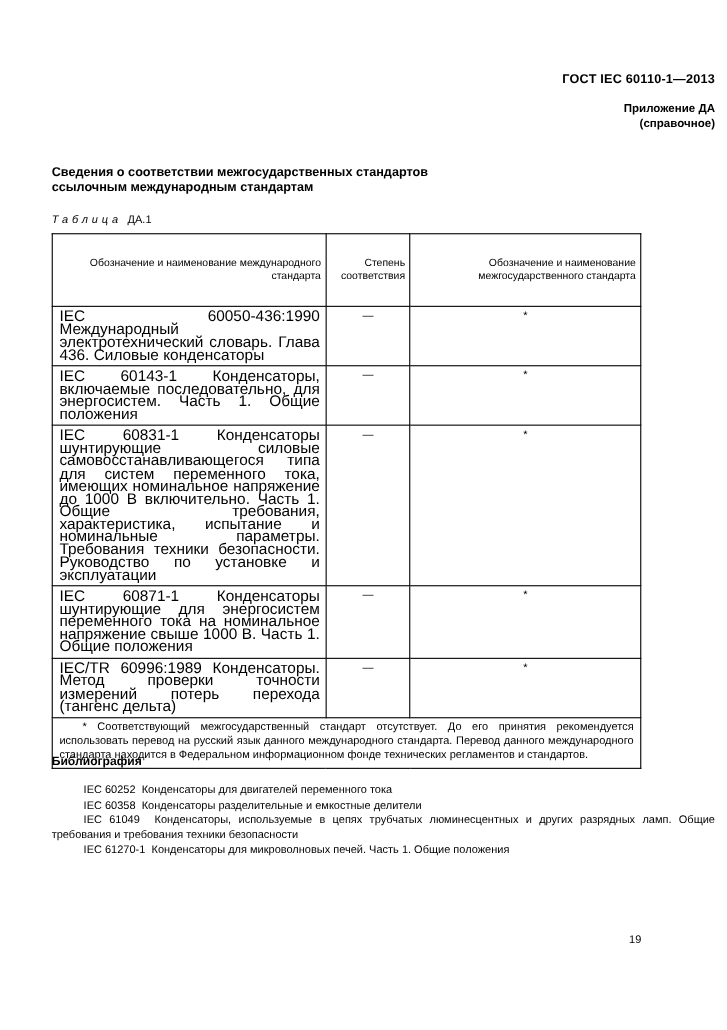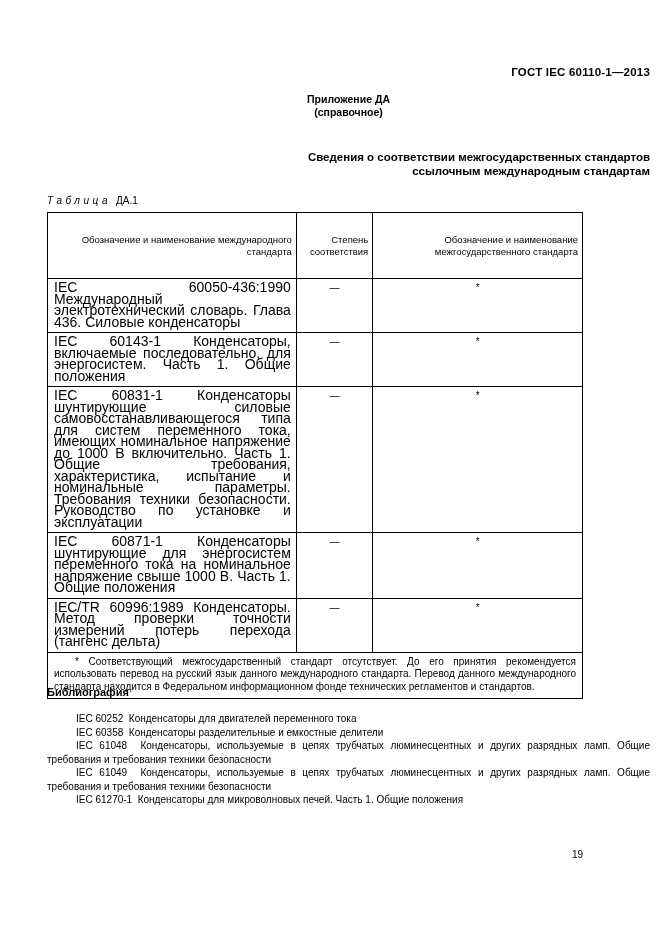--- a/index.html
+++ b/index.html
@@ -26,31 +26,31 @@
     right: 0;
     font-weight: bold;
     font-size: 11.5px;
     letter-spacing: 0.2px;
   }
   .annex {
     position: absolute;
     top: 93px;
     left: 0;
     right: 0;
-    text-align: center;
+    text-align: right;
     font-weight: bold;
     font-size: 10.5px;
     line-height: 13px;
   }
   .main-title {
     position: absolute;
     top: 150px;
     left: 0;
     right: 0;
-    text-align: right;
+    text-align: left;
     font-weight: bold;
     font-size: 11.5px;
     line-height: 14px;
   }
   .table-label {
     position: absolute;
     top: 195px;
     left: 0;
     font-size: 10px;
   }
@@ -186,21 +186,20 @@
           <td colspan="3">* Соответствующий межгосударственный стандарт отсутствует. До его принятия рекомендуется использовать перевод на русский язык данного международного стандарта. Перевод данного международного стандарта находится в Федеральном информационном фонде технических регламентов и стандартов.</td>
         </tr>
       </tbody>
     </table>
 
     <div class="biblio">
       <div class="biblio-title">Библиография</div>
       <div class="biblio-items">
         <p>IEC 60252&nbsp; Конденсаторы для двигателей переменного тока</p>
         <p>IEC 60358&nbsp; Конденсаторы разделительные и емкостные делители</p>
-        <p>IEC 61048&nbsp; Конденсаторы, используемые в цепях трубчатых люминесцентных и других разрядных ламп. Общие требования и требования техники безопасности</p>
         <p>IEC 61049&nbsp; Конденсаторы, используемые в цепях трубчатых люминесцентных и других разрядных ламп. Общие требования и требования техники безопасности</p>
         <p>IEC 61270-1&nbsp; Конденсаторы для микроволновых печей. Часть 1. Общие положения</p>
       </div>
     </div>
 
   </div>
 
   <div class="page-number">19</div>
 </div>
 

